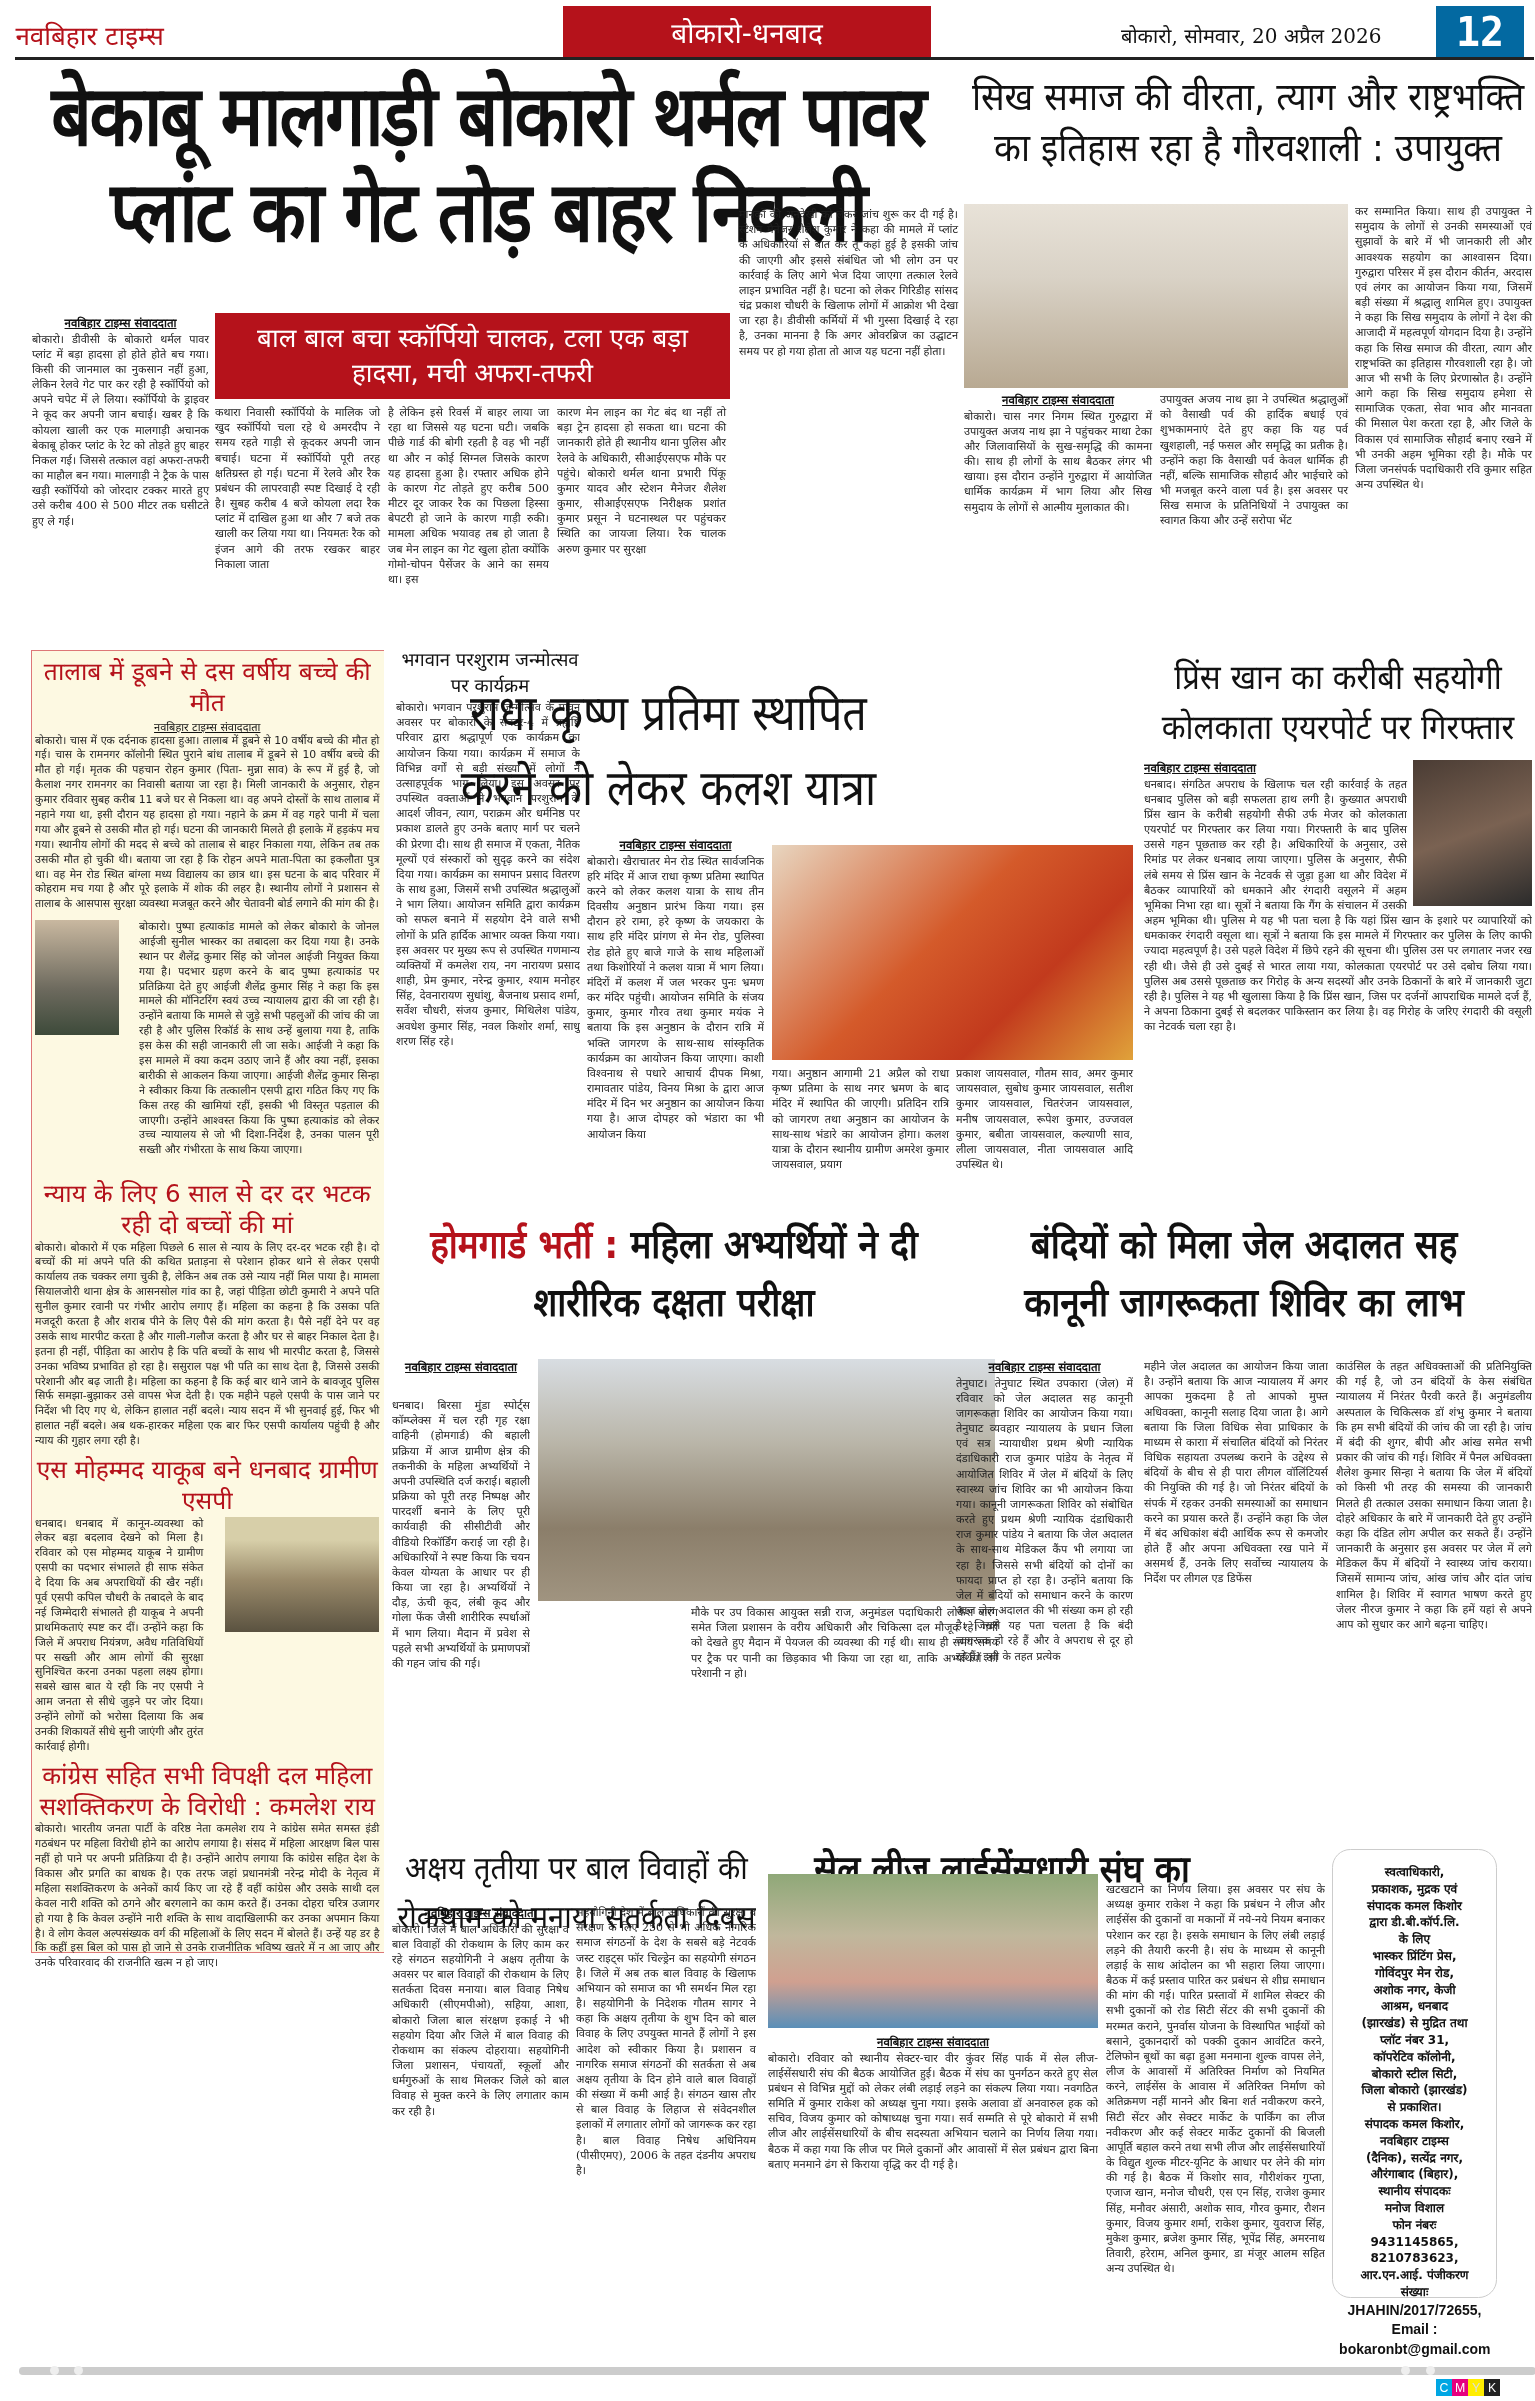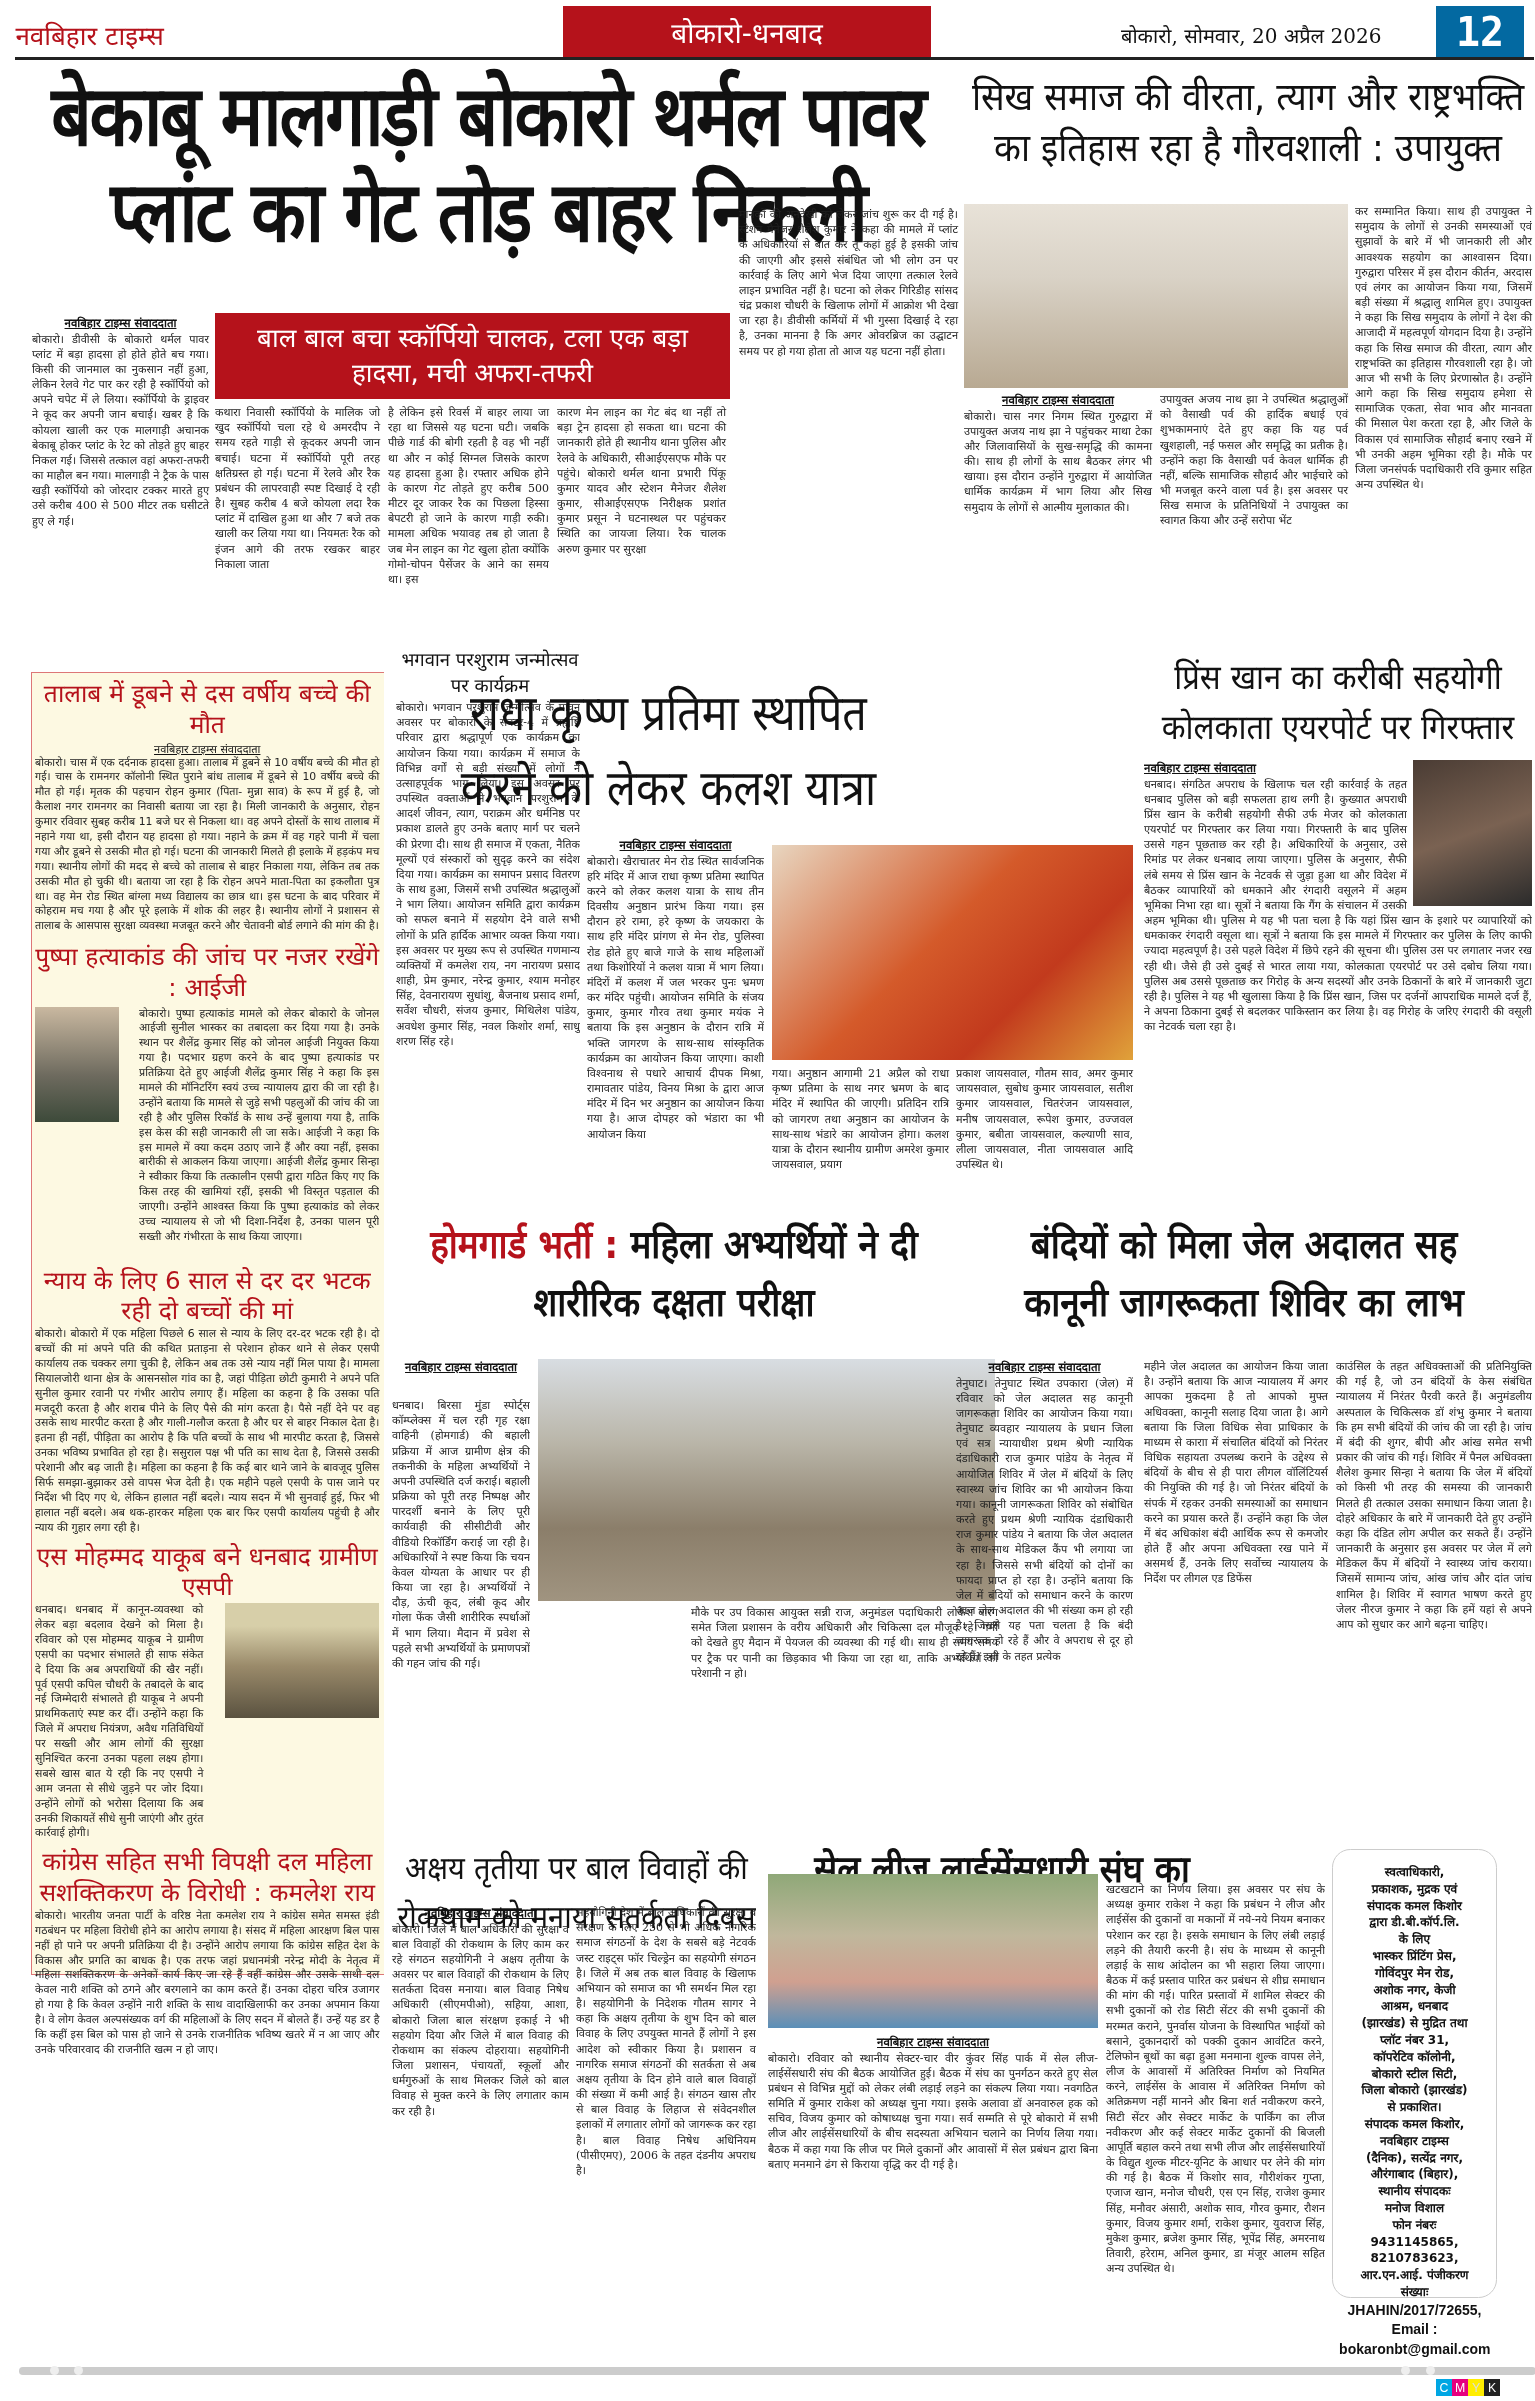--- a/index.html
+++ b/index.html
@@ -29,21 +29,21 @@
   .photo { background: #8a8a8a; overflow: hidden; }
   .photo-sikh { left: 964px; top: 204px; width: 384px; height: 184px; background: linear-gradient(180deg,#e8e2d8 0%,#d9d2c6 40%,#b8a992 100%); }
   .photo-kalash { left: 772px; top: 845px; width: 361px; height: 215px; background: linear-gradient(135deg,#e8d6c0 0%,#d45a2a 45%,#c23a1d 70%,#e0a23a 100%); }
   .photo-cuffs { left: 1206px; top: 762px; width: 119px; height: 146px; background: linear-gradient(160deg,#4a3c34 0%,#7a6252 50%,#2b2b2b 100%); }
   .photo-police1 { left: 115px; top: 1052px; width: 92px; height: 123px; background: linear-gradient(180deg,#c9b8a0 0%,#6d6a5e 60%,#3d4a3a 100%); }
   .photo-home { left: 538px; top: 1359px; width: 457px; height: 242px; background: linear-gradient(180deg,#d8dde2 0%,#b9b5a8 35%,#8b7e6a 70%,#a09480 100%); }
   .photo-yakub { left: 211px; top: 1820px; width: 169px; height: 115px; background: linear-gradient(180deg,#d7cfa9 0%,#d7cfa9 20%,#9a8a6a 55%,#5a5240 100%); }
   .photo-sail { left: 768px; top: 1874px; width: 330px; height: 154px; background: linear-gradient(180deg,#8fa878 0%,#c0b79c 40%,#d0a090 70%,#5a8fb8 100%); }
 
   
-  .left-box { left: 31px; top: 672px; width: 353px; height: 1303px; background: #fdf9e2; border-left: 1.5px solid #d77; border-top: 1.5px solid #d77; border-bottom: 1.5px solid #d77; }
+  .left-box { left: 31px; top: 650px; width: 353px; height: 1303px; background: #fdf9e2; border-left: 1.5px solid #d77; border-top: 1.5px solid #d77; border-bottom: 1.5px solid #d77; }
   .box-hl { color: #b5121b; font-size: 24.6px; line-height: 1.25; text-align: center; font-weight: normal; }
   .box-byline { font-size: 11px; text-decoration: underline; text-align: center; display: block; }
   .box-text { font-size: 10.8px; line-height: 1.38; text-align: justify; color: #222; }
 
   .hl-radha { left: 392px; top: 676px; width: 553px; font-size: 43px; font-weight: normal; text-align: center; line-height: 1.5; transform: scaleY(1.15); transform-origin: top; }
   .hl-prince { left: 1144px; top: 653px; width: 388px; font-size: 31px; font-weight: normal; line-height: 1.45; text-align: center; transform: scaleY(1.1); transform-origin: top; }
   .hl-parshuram { left: 396px; top: 647px; width: 188px; font-size: 18.4px; text-align: center; line-height: 1.4; font-family: "DejaVu Serif", serif; }
 
   .hl-home { left: 392px; top: 1217px; width: 564px; font-size: 35px; line-height: 1.45; text-align: center; transform: scaleY(1.12); transform-origin: top; }
   .hl-jail { left: 956px; top: 1217px; width: 576px; font-size: 35px; line-height: 1.45; text-align: center; transform: scaleY(1.12); transform-origin: top; }
@@ -95,21 +95,20 @@
 <div class="abs body-text" style="left:1355px; top:204px; width:177px;">कर सम्मानित किया। साथ ही उपायुक्त ने समुदाय के लोगों से उनकी समस्याओं एवं सुझावों के बारे में भी जानकारी ली और आवश्यक सहयोग का आश्वासन दिया। गुरुद्वारा परिसर में इस दौरान कीर्तन, अरदास एवं लंगर का आयोजन किया गया, जिसमें बड़ी संख्या में श्रद्धालु शामिल हुए। उपायुक्त ने कहा कि सिख समुदाय के लोगों ने देश की आजादी में महत्वपूर्ण योगदान दिया है। उन्होंने कहा कि सिख समाज की वीरता, त्याग और राष्ट्रभक्ति का इतिहास गौरवशाली रहा है। जो आज भी सभी के लिए प्रेरणास्रोत है। उन्होंने आगे कहा कि सिख समुदाय हमेशा से सामाजिक एकता, सेवा भाव और मानवता की मिसाल पेश करता रहा है, और जिले के विकास एवं सामाजिक सौहार्द बनाए रखने में भी उनकी अहम भूमिका रही है। मौके पर जिला जनसंपर्क पदाधिकारी रवि कुमार सहित अन्य उपस्थित थे।</div>
 
 <div class="abs left-box">
   <div style="padding:6.1px 4.6px 0 3.1px;">
     <div>
       <div class="box-hl">तालाब में डूबने से दस वर्षीय बच्चे की मौत</div>
       <span class="box-byline">नवबिहार टाइम्स संवाददाता</span>
       <div class="box-text">बोकारो। चास में एक दर्दनाक हादसा हुआ। तालाब में डूबने से 10 वर्षीय बच्चे की मौत हो गई। चास के रामनगर कॉलोनी स्थित पुराने बांध तालाब में डूबने से 10 वर्षीय बच्चे की मौत हो गई। मृतक की पहचान रोहन कुमार (पिता- मुन्ना साव) के रूप में हुई है, जो कैलाश नगर रामनगर का निवासी बताया जा रहा है। मिली जानकारी के अनुसार, रोहन कुमार रविवार सुबह करीब 11 बजे घर से निकला था। वह अपने दोस्तों के साथ तालाब में नहाने गया था, इसी दौरान यह हादसा हो गया। नहाने के क्रम में वह गहरे पानी में चला गया और डूबने से उसकी मौत हो गई। घटना की जानकारी मिलते ही इलाके में हड़कंप मच गया। स्थानीय लोगों की मदद से बच्चे को तालाब से बाहर निकाला गया, लेकिन तब तक उसकी मौत हो चुकी थी। बताया जा रहा है कि रोहन अपने माता-पिता का इकलौता पुत्र था। वह मेन रोड स्थित बांग्ला मध्य विद्यालय का छात्र था। इस घटना के बाद परिवार में कोहराम मच गया है और पूरे इलाके में शोक की लहर है। स्थानीय लोगों ने प्रशासन से तालाब के आसपास सुरक्षा व्यवस्था मजबूत करने और चेतावनी बोर्ड लगाने की मांग की है।</div>
     </div>
     <div style="margin-top:7.7px;">
-      <div class="box-hl">पुष्पा हत्याकांड की जांच पर नजर रखेंगे : आईजी</div>
       <div style="display:flex; gap:20px; margin-top:3.1px;">
         <div class="photo photo-police1" style="position:static; width:84px; height:115px; flex:none;"></div>
         <div class="box-text" style="height:253px; overflow:hidden;">बोकारो। पुष्पा हत्याकांड मामले को लेकर बोकारो के जोनल आईजी सुनील भास्कर का तबादला कर दिया गया है। उनके स्थान पर शैलेंद्र कुमार सिंह को जोनल आईजी नियुक्त किया गया है। पदभार ग्रहण करने के बाद पुष्पा हत्याकांड पर प्रतिक्रिया देते हुए आईजी शैलेंद्र कुमार सिंह ने कहा कि इस मामले की मॉनिटरिंग स्वयं उच्च न्यायालय द्वारा की जा रही है। उन्होंने बताया कि मामले से जुड़े सभी पहलुओं की जांच की जा रही है और पुलिस रिकॉर्ड के साथ उन्हें बुलाया गया है, ताकि इस केस की सही जानकारी ली जा सके। आईजी ने कहा कि इस मामले में क्या कदम उठाए जाने हैं और क्या नहीं, इसका बारीकी से आकलन किया जाएगा। आईजी शैलेंद्र कुमार सिन्हा ने स्वीकार किया कि तत्कालीन एसपी द्वारा गठित किए गए कि किस तरह की खामियां रहीं, इसकी भी विस्तृत पड़ताल की जाएगी। उन्होंने आश्वस्त किया कि पुष्पा हत्याकांड को लेकर उच्च न्यायालय से जो भी दिशा-निर्देश है, उनका पालन पूरी सख्ती और गंभीरता के साथ किया जाएगा।</div>
       </div>
     </div>
     <div style="margin-top:6.1px;">
       <div class="box-hl">न्याय के लिए 6 साल से दर दर भटक रही दो बच्चों की मां</div>
       <div class="box-text">बोकारो। बोकारो में एक महिला पिछले 6 साल से न्याय के लिए दर-दर भटक रही है। दो बच्चों की मां अपने पति की कथित प्रताड़ना से परेशान होकर थाने से लेकर एसपी कार्यालय तक चक्कर लगा चुकी है, लेकिन अब तक उसे न्याय नहीं मिल पाया है। मामला सियालजोरी थाना क्षेत्र के आसनसोल गांव का है, जहां पीड़िता छोटी कुमारी ने अपने पति सुनील कुमार रवानी पर गंभीर आरोप लगाए हैं। महिला का कहना है कि उसका पति मजदूरी करता है और शराब पीने के लिए पैसे की मांग करता है। पैसे नहीं देने पर वह उसके साथ मारपीट करता है और गाली-गलौज करता है और घर से बाहर निकाल देता है। इतना ही नहीं, पीड़िता का आरोप है कि पति बच्चों के साथ भी मारपीट करता है, जिससे उनका भविष्य प्रभावित हो रहा है। ससुराल पक्ष भी पति का साथ देता है, जिससे उसकी परेशानी और बढ़ जाती है। महिला का कहना है कि कई बार थाने जाने के बावजूद पुलिस सिर्फ समझा-बुझाकर उसे वापस भेज देती है। एक महीने पहले एसपी के पास जाने पर निर्देश भी दिए गए थे, लेकिन हालात नहीं बदले। न्याय सदन में भी सुनवाई हुई, फिर भी हालात नहीं बदले। अब थक-हारकर महिला एक बार फिर एसपी कार्यालय पहुंची है और न्याय की गुहार लगा रही है।</div>
     </div>
     <div style="margin-top:6.1px;">

